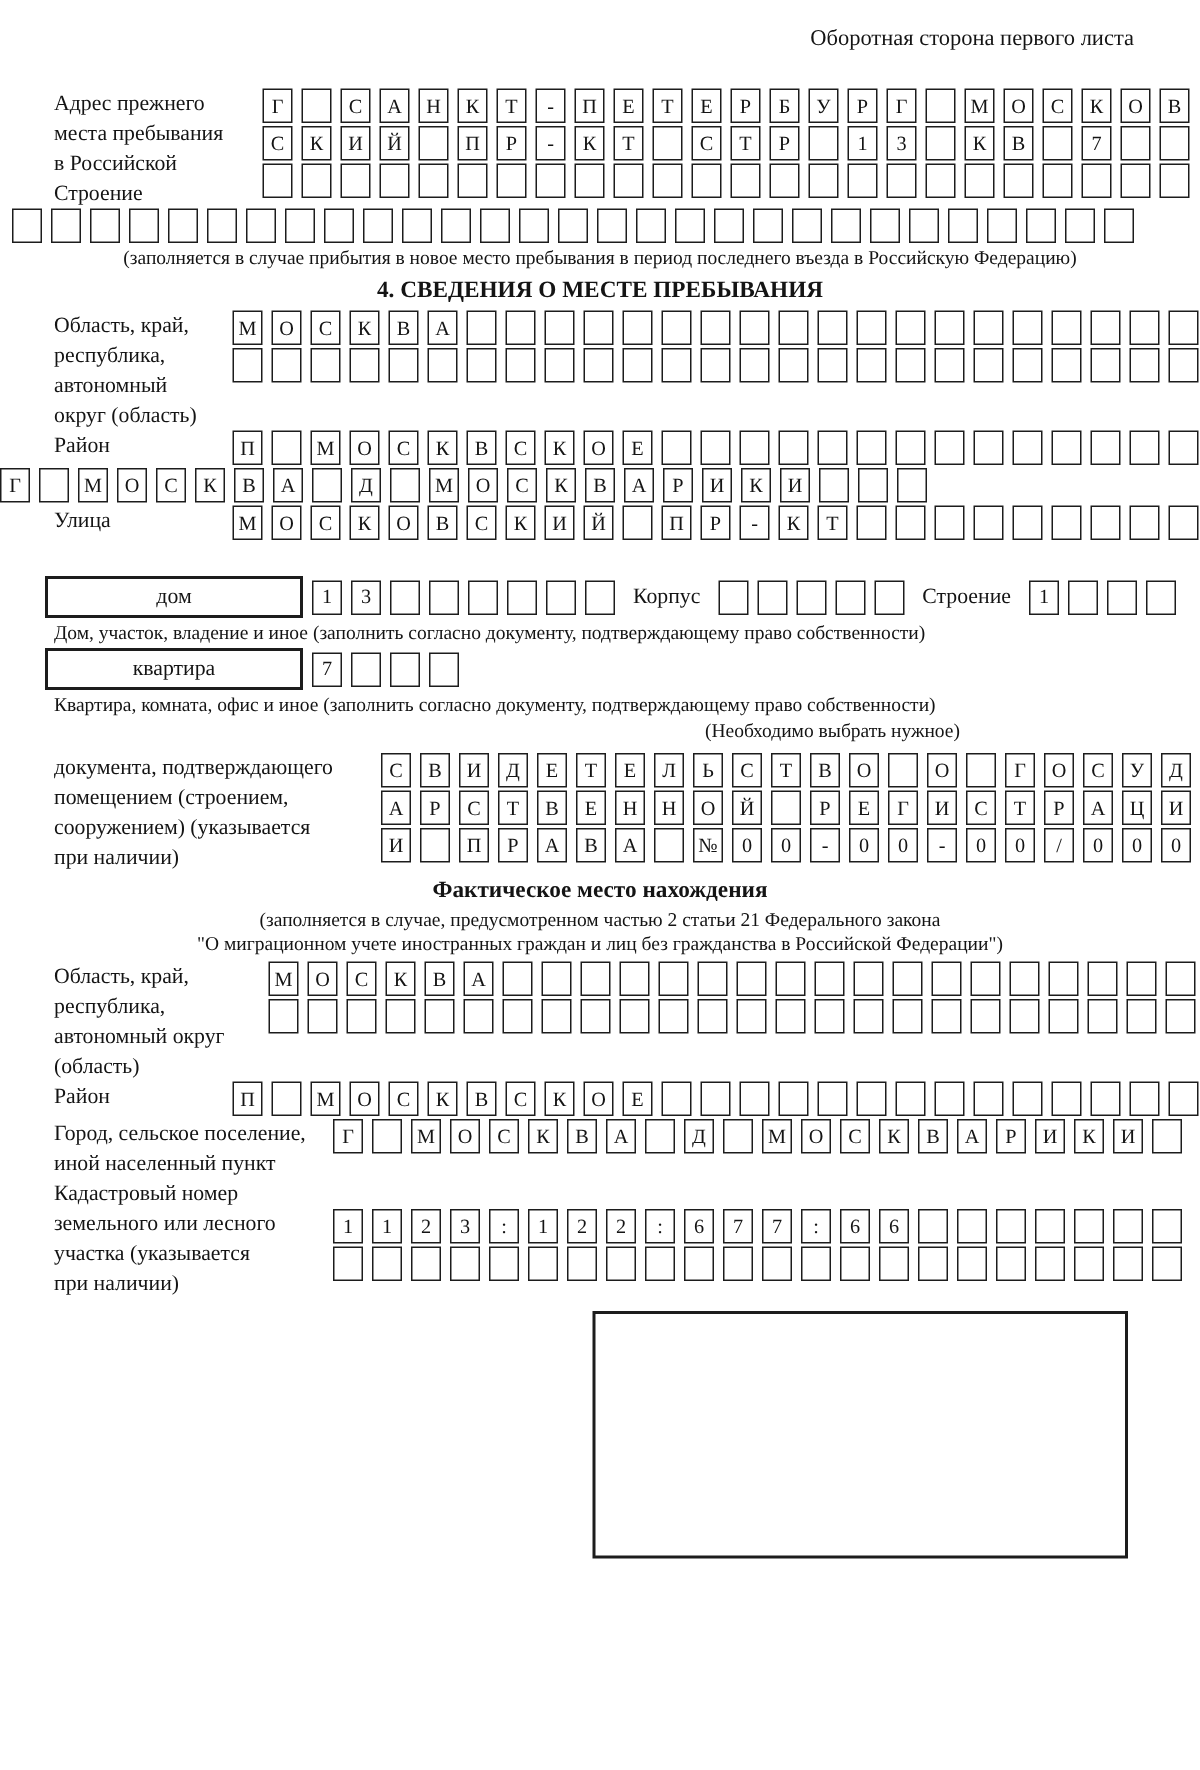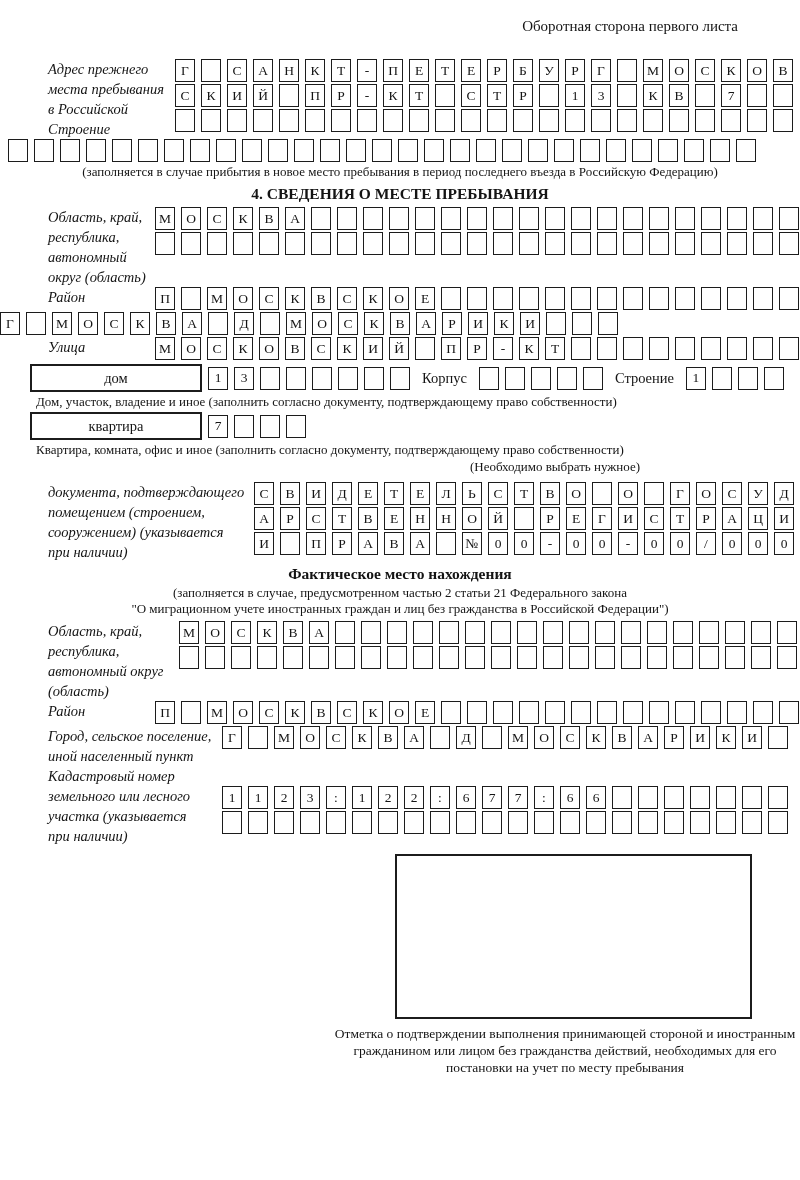--- a/index.html
+++ b/index.html
@@ -1,37 +1,37 @@
 <!DOCTYPE html>
 <html><head>
 <meta charset="utf-8">
 <style>
   html,body{margin:0;padding:0;background:#e8e8e8;}
   .page{
     position:relative;width:800px;height:1180px;margin:0 auto;background:#ffffff;
     font-family:"Liberation Serif","DejaVu Serif",serif;color:#141414;overflow:hidden;
   }
-  .hdr{text-align:right;padding:18px 62px 0 0;font-size:15px;}
+  .hdr{text-align:right;padding:18px 44px 0 0;font-size:15px;}
   .group{display:flex;align-items:flex-start;}
-  .flabel{font-size:14.5px;line-height:20px;padding-left:48px;box-sizing:border-box;flex:none;font-style:italic;}
+  .flabel{font-size:14.5px;line-height:20px;padding-left:36px;box-sizing:border-box;flex:none;}
   .flabel div{white-space:nowrap;}
   .w175{width:175px}.w155{width:155px}.w182{width:182px}.w254{width:254px}.w179{width:179px}.w222{width:222px}
   .rows{flex:none;}
   .boxrow{display:flex;gap:6px;margin-bottom:2px;}
   .cell{
     width:20px;height:23px;border:1.5px solid #1c1c1c;box-sizing:border-box;flex:none;
     display:flex;align-items:center;justify-content:center;
     font-size:13.5px;background:#fff;
   }
   .caption{font-size:13px;line-height:16px;}
   .center{text-align:center;}
   .ml36{margin-left:36px;}
   .h2{font-weight:bold;text-align:center;font-size:15.5px;margin-top:5px;}
   .mt2{margin-top:2px}.mt3{margin-top:3px}.mt4{margin-top:4px}.mt5{margin-top:5px}
-  .mt6{margin-top:2px}.mt7{margin-top:7px}.mt24{margin-top:24px}
+  .mt6{margin-top:22px}.mt7{margin-top:7px}.mt24{margin-top:24px}
   .rows-offset{margin-top:20px;}
   .fullrow{margin-left:8px;}
   .domrow{display:flex;align-items:center;margin-left:30px;gap:6px;}
   .domrow .boxrow{margin-bottom:0;}
   .bigbox{
     width:172px;height:28px;border:2px solid #1c1c1c;box-sizing:border-box;flex:none;
     display:flex;align-items:center;justify-content:center;font-size:14.5px;
   }
   .inline-label{padding:0 6px;font-size:14.5px;white-space:nowrap;}
   .stayrow{display:flex;align-items:center;margin-left:36px;gap:11px;font-size:14.5px;}
@@ -638,15 +638,14 @@
           <span class="cell"></span>
           <span class="cell"></span>
           <span class="cell"></span>
           <span class="cell"></span>
           <span class="cell"></span>
         </div>
     </div>
   </div>
 
   <div class="markbox"></div>
-  <div class="caption markcap">Отметка о подтверждении выполнения принимающей стороной и иностранным гражданином или лицом без гражданства действий, необходимых для его постановки на учет по месту пребывания</div>
 
 </div>
 
 </body></html>

